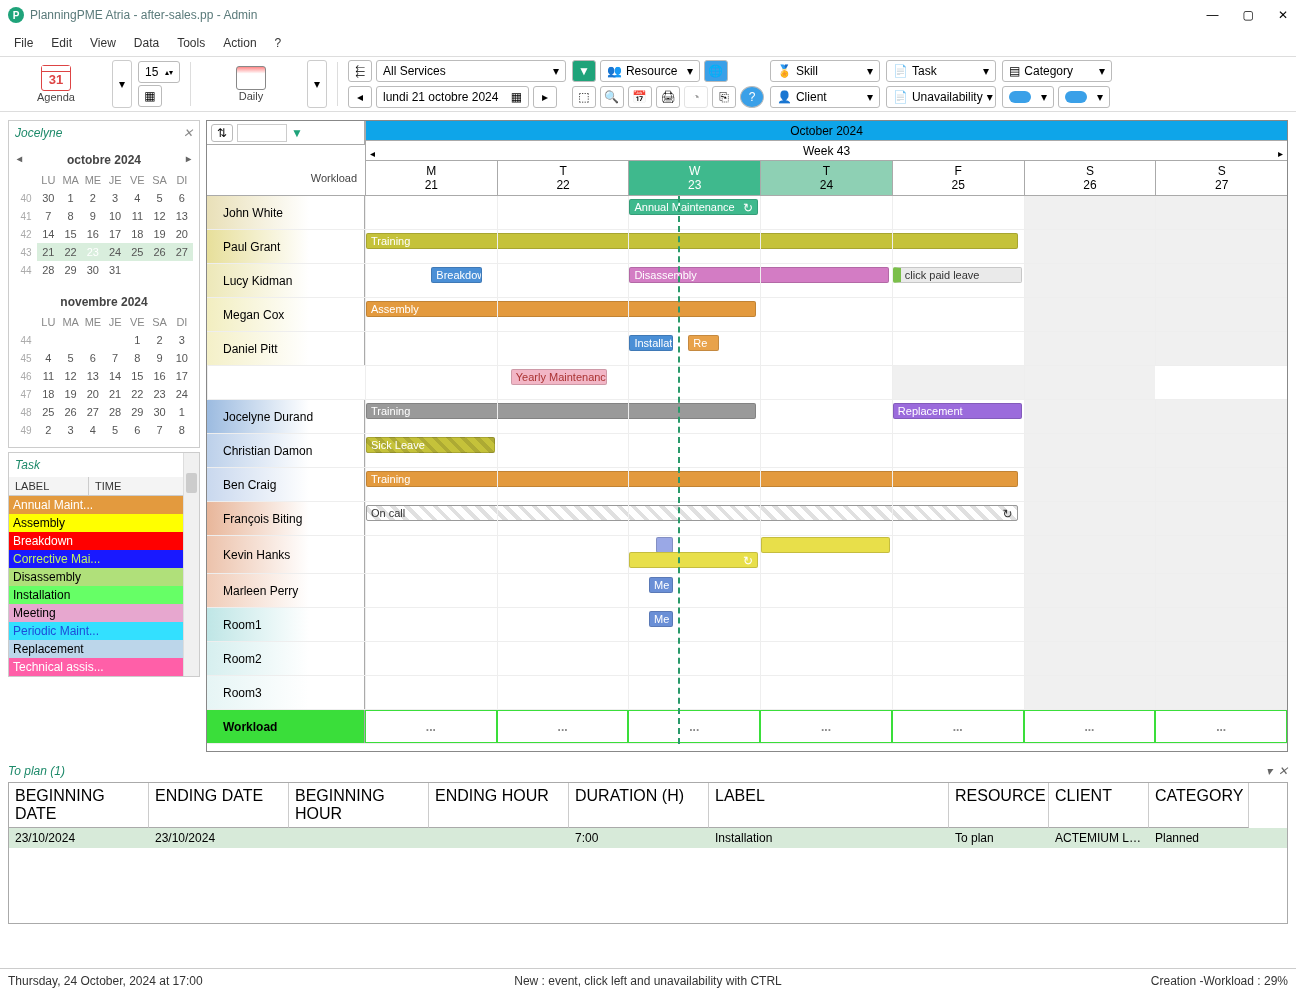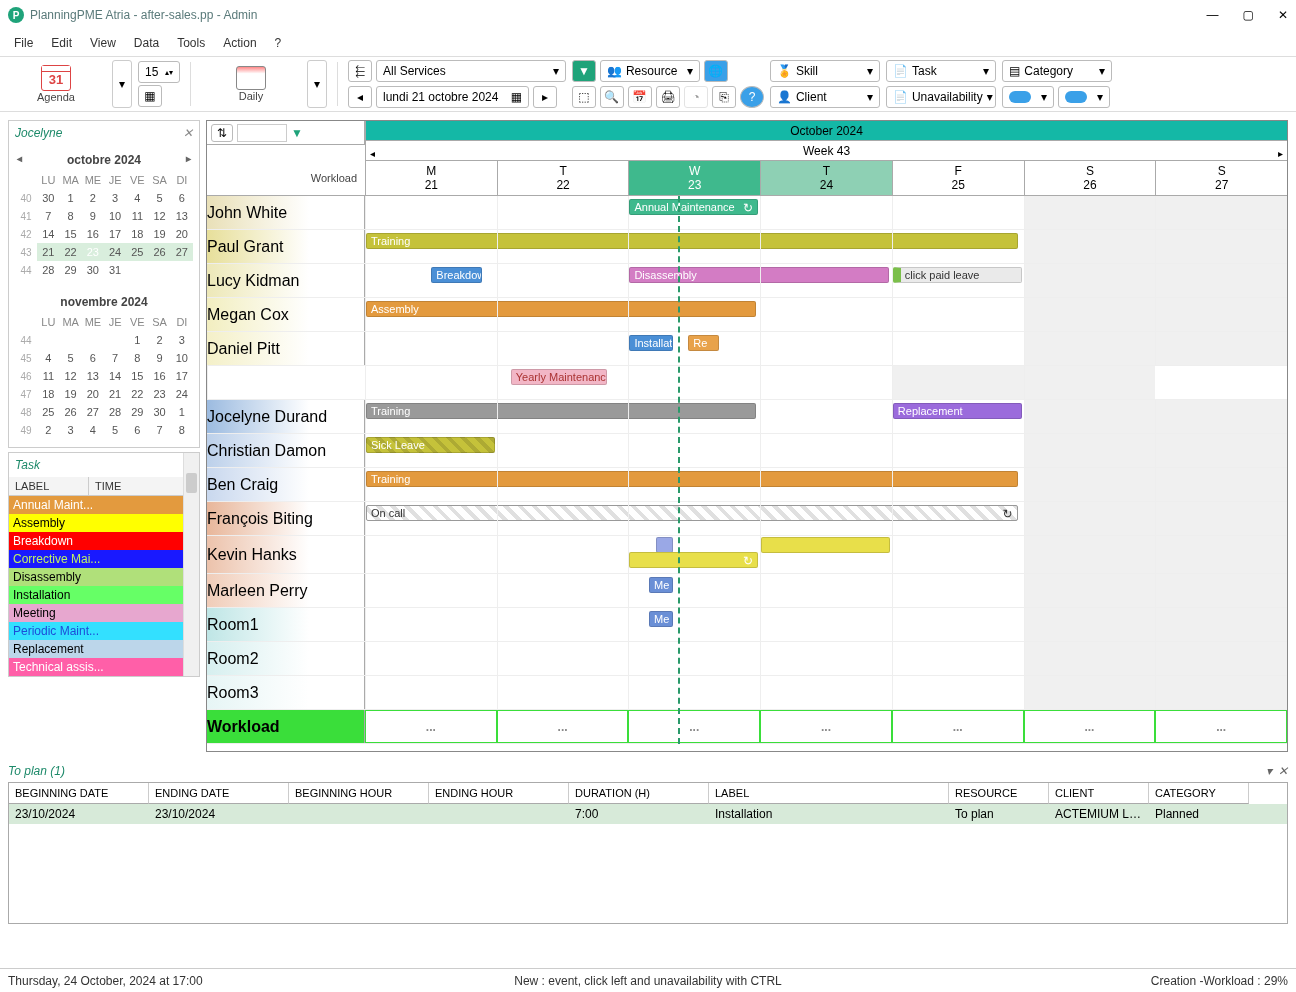--- a/index.html
+++ b/index.html
@@ -44,46 +44,46 @@
 .task-list { font-size: 12px; }
 .task-hdr { display:flex; border-bottom:1px solid #ccc; background:#f4f4f4; }
 .task-hdr div { padding: 3px 6px; border-right:1px solid #ccc; font-size:11px; color:#333;}
 .task-row { padding: 2px 4px; white-space: nowrap; overflow:hidden; text-overflow:ellipsis; }
 .scrollbar-v { position:absolute; right:0; top:0; bottom:0; width:16px; background:#f0f0f0; border-left:1px solid #ddd;}
 
 
 .gantt { position: absolute; top: 120px; left: 206px; right: 8px; bottom: 240px; border: 1px solid #888; background:#fff; }
 .gantt-hdr-tools { height: 24px; border-bottom: 1px solid #aaa; display:flex; align-items:center; gap:4px; padding:0 4px;}
 .gantt-hdr-tools .search { height:18px; border:1px solid #ccc; width:50px; }
-.gantt-month { grid-column: 2; text-align:center; border-bottom:1px solid #aaa; border-left:1px solid #aaa; height:20px; line-height:20px; background:#14b8a6;}
+.gantt-month { grid-column: 2; text-align:center; border-bottom:1px solid #aaa; border-left:1px solid #aaa; height:20px; line-height:20px; background:#0ea5e9;}
 .gantt-week { grid-column: 2; text-align:center; border-bottom:1px solid #aaa; border-left:1px solid #aaa; height:20px; line-height:20px; position:relative;}
 .gantt-week .arrow { position:absolute; top:3px; font-size:10px; }
 .gantt-week .arrow.l{left:4px;} .gantt-week .arrow.r{right:4px;}
 .gantt-days { display:grid; grid-template-columns: 158px repeat(7, 1fr); border-bottom:1px solid #aaa;}
 .gantt-days .c { border-left:1px solid #aaa; text-align:center; padding:3px 0; }
 .gantt-days .workload { text-align:right; padding-right:8px; font-size:11px; color:#444; display:flex; align-items:center; justify-content:flex-end;}
 .gantt-days .hl { background:#3fb98d; color:#fff;}
 .gantt-days .hl2 { background:#8ed0b4;}
 .gantt-body { position:relative; }
 .gantt-row { display:grid; grid-template-columns: 158px repeat(7, 1fr); height:34px; border-bottom:1px solid #eee;}
-.gantt-row .name { padding:0 0; display:flex; align-items:center; font-size:16px; border-right:1px solid #aaa; }
+.gantt-row .name { padding:0 16px; display:flex; align-items:center; font-size:12px; border-right:1px solid #aaa; }
 .gantt-row .cell { border-left:1px solid #eee; position:relative;}
 .gantt-row .wkend { background:#f0f0f0;}
 .task-bar { position:absolute; top:3px; height:16px; border-radius:2px; color:#fff; font-size:11px; padding:1px 4px; overflow:hidden; white-space:nowrap; border:1px solid rgba(0,0,0,.15);}
 .gantt-row.workload-row .name{ background:#3ade3a; font-weight:600;}
 .gantt-row.workload-row .cell{ border:1px solid #3ade3a; text-align:center; display:flex; align-items:center; justify-content:center; color:#888; font-weight:bold;}
 .vline-today { position:absolute; top:0; bottom:0; border-left:2px dashed #2a9a6a; pointer-events:none;}
 
 
 .toplan { position:absolute; left:8px; right:8px; bottom:28px; height:200px; }
 .toplan-hdr { color:#1e8a6a; font-style:italic; font-size:14px; display:flex; align-items:center; }
 .toplan-hdr .icons { margin-left:auto; display:flex; gap:6px; color:#666;}
 .toplan-table { border:1px solid #aaa; margin-top:4px; height:142px; overflow:hidden; }
 .toplan-table .thead, .toplan-table .trow { display:grid; grid-template-columns: 140px 140px 140px 140px 140px 240px 100px 100px 100px; }
-.toplan-table .thead div { padding:4px 6px; font-size:11px; border-right:1px solid #ccc; background:#fff; border-bottom:1px solid #aaa;}
+.toplan-table .thead div { padding:4px 6px; font-size:16px; border-right:1px solid #ccc; background:#fff; border-bottom:1px solid #aaa;}
 .toplan-table .trow { background:#d7ead9; }
 .toplan-table .trow div { padding:3px 6px; font-size:12px; white-space:nowrap; overflow:hidden; text-overflow:ellipsis;}
 
 
 .status { position:absolute; bottom:0; left:0; right:0; height:24px; border-top:1px solid #ccc; display:flex; align-items:center; padding:0 8px; font-size:12px; color:#333;}
 .status .center { position:absolute; left:50%; transform:translateX(-50%);}
 .status .right { margin-left:auto; }
 
 
 .tint { background: linear-gradient(90deg, var(--t) 0%, #fff 65%); }

